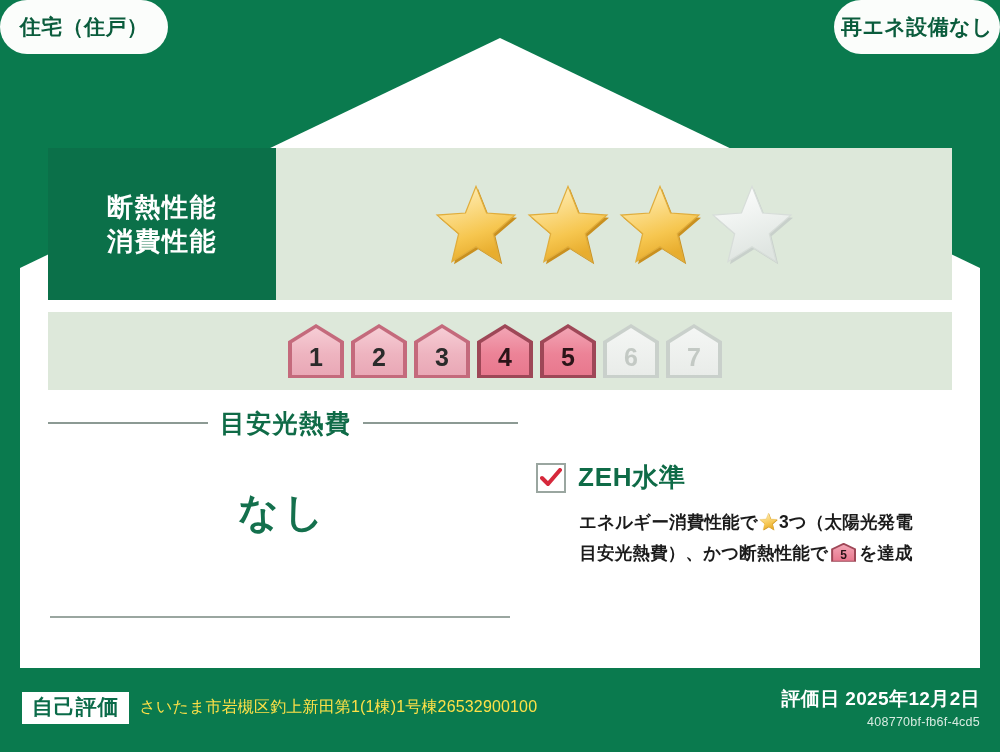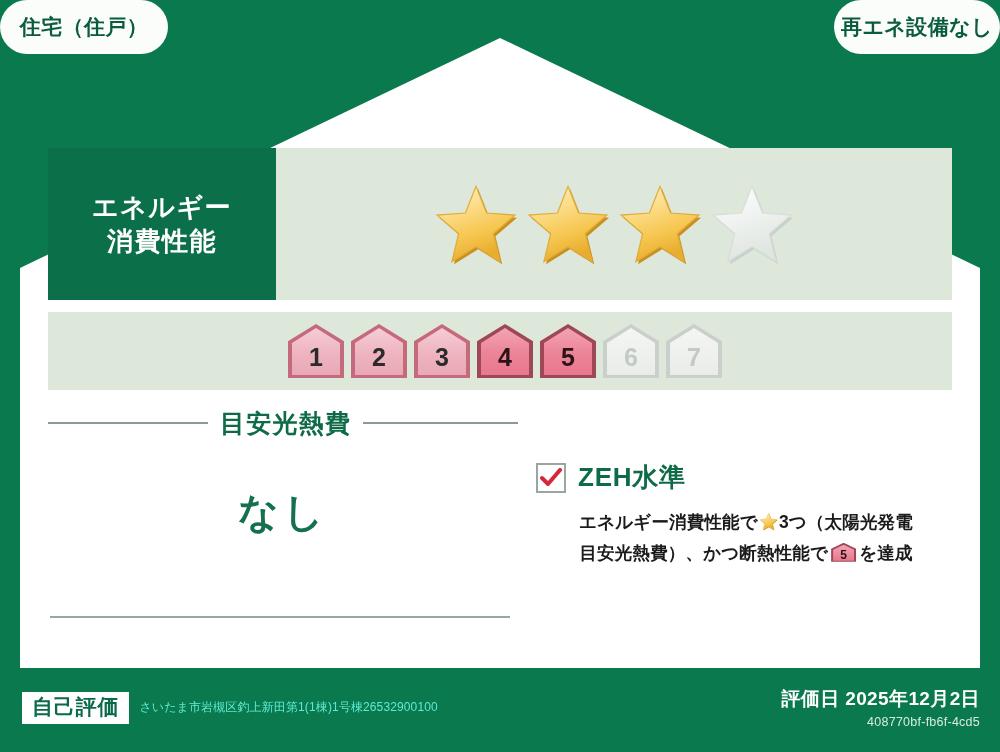--- a/index.html
+++ b/index.html
@@ -312,22 +312,22 @@
   #self-eval-badge {
     background: #ffffff;
     color: #0b6b49;
     font-weight: bold;
     font-size: 21px;
     letter-spacing: 0.04em;
     padding: 3px 10px 4px 10px;
     line-height: 1.18;
   }
   #property-address {
-    color: #5eead4;
-    font-size: 12px;
+    color: #fde047;
+    font-size: 16px;
     letter-spacing: 0.01em;
     white-space: nowrap;
   }
   #footer-right {
     position: absolute;
     right: 20px;
     top: 686px;
     text-align: right;
   }
   #eval-date {
@@ -353,21 +353,21 @@
   <div class="corner-tag" id="tag-building-type">
     <span>住宅（住戸）</span>
   </div>
   <div class="corner-tag" id="tag-renewable">
     <span>再エネ設備なし</span>
   </div>
 
 
   <div class="perf-row" id="row-energy">
     <div class="perf-label">
-      <span>エネルギー</span>
+      <span>断熱性能</span>
       <span>消費性能</span>
     </div>
     <div class="perf-body">
       <div id="stars">
           <svg viewBox="0 0 100 97" class="star">
             <defs>
               <linearGradient id="sg0" x1="0" y1="0" x2="0.35" y2="1">
                 <stop offset="0%" stop-color="#fdf3c8"></stop>
                 <stop offset="38%" stop-color="#fbdc88"></stop>
                 <stop offset="72%" stop-color="#f6c64f"></stop>

